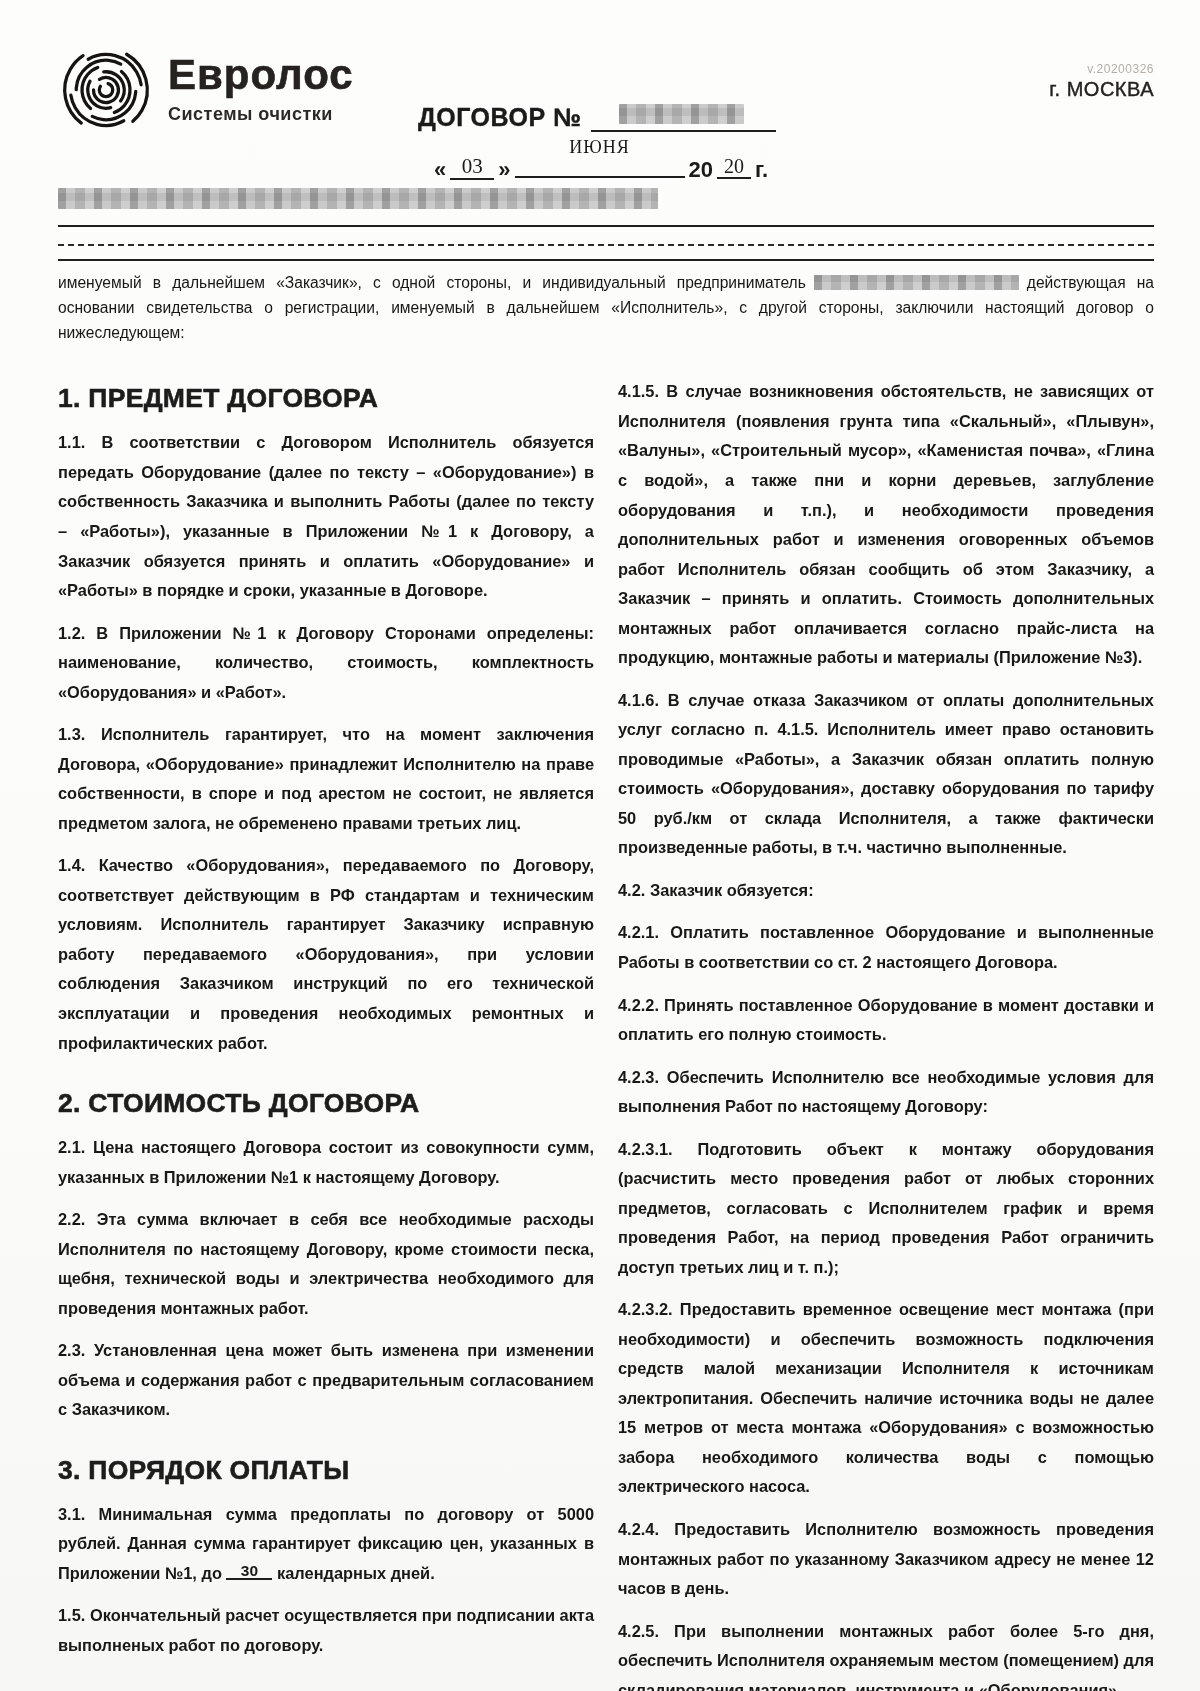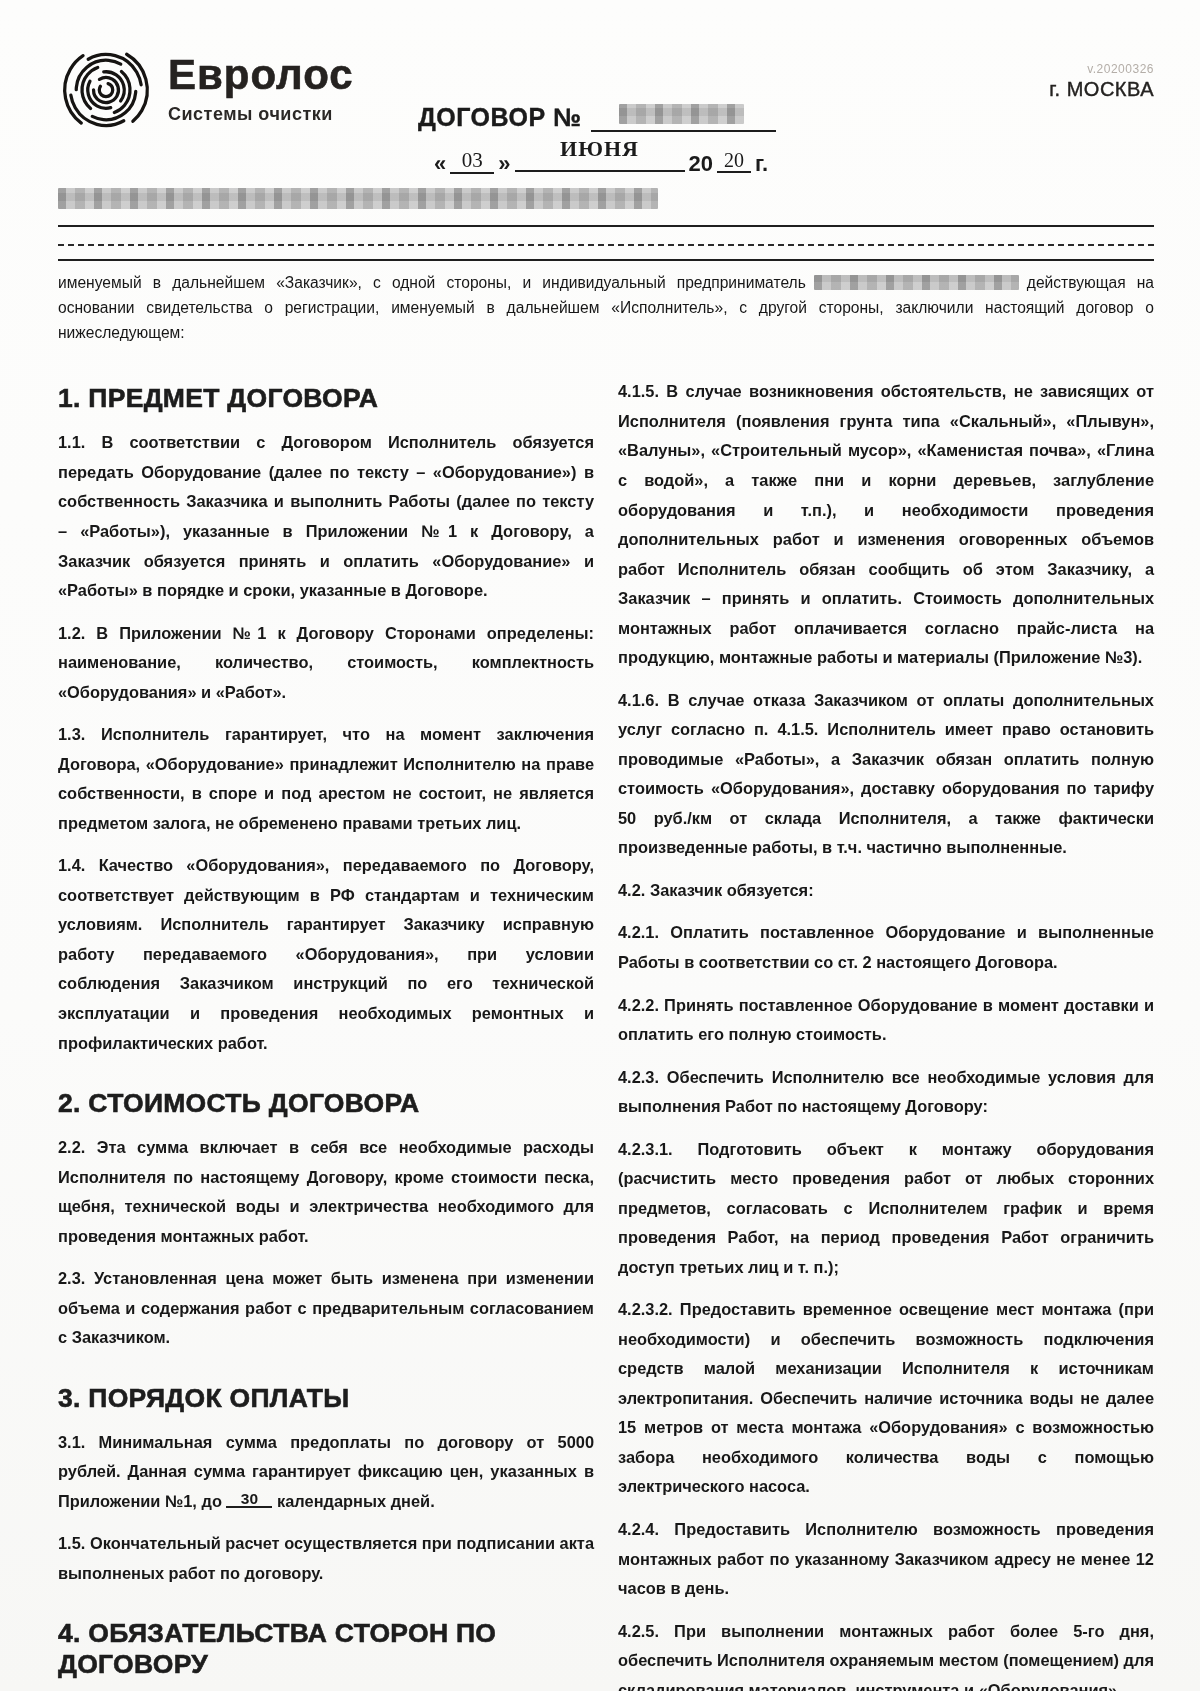--- a/index.html
+++ b/index.html
@@ -29,21 +29,21 @@
 
   .title-block{position:absolute;left:418px;top:100px;width:420px;}
   .contract-title-row{display:flex;align-items:flex-end;gap:10px;}
   .contract-title{font-size:25px;font-weight:800;letter-spacing:.5px;-webkit-text-stroke:.4px #1b1b1b;white-space:nowrap;}
   .number-line{position:relative;display:inline-block;width:185px;border-bottom:2.5px solid #1d1d1d;height:30px;}
   .number-line .redacted{position:absolute;left:28px;bottom:6px;width:125px;height:20px;}
   .date-row{margin-top:10px;font-size:22px;font-weight:800;display:flex;align-items:flex-end;gap:4px;padding-left:16px;}
   .fill-line{display:inline-block;border-bottom:2.5px solid #1d1d1d;text-align:center;
     font-family:"Liberation Serif","DejaVu Serif",serif;font-weight:400;line-height:1;}
   .fill-day{width:44px;font-size:21px;padding-bottom:1px;transform:translateY(-2px);}
-  .fill-month{width:170px;font-size:22px;letter-spacing:1px;padding-bottom:10px;transform:translateY(-4px);font-weight:bold;}
+  .fill-month{width:170px;font-size:18px;letter-spacing:1px;padding-bottom:20px;transform:translateY(-4px);}
   .fill-year{width:34px;font-size:20px;padding-bottom:1px;transform:translateY(-3px);}
   .date-printed{transform:translateY(1px);}
 
   
   .redacted{
     display:inline-block;height:18px;border-radius:1px;
     background:
       repeating-linear-gradient(90deg,rgba(95,95,95,.38) 0 8px,rgba(205,205,205,.30) 8px 17px,rgba(145,145,145,.38) 17px 27px,rgba(225,225,225,.22) 27px 36px),
       repeating-linear-gradient(0deg,#c9c9c9 0 8px,#b5b5b5 8px 16px);
   }
@@ -135,20 +135,21 @@
 
     <div class="col col-left">
 
       <h2 class="sec">1. ПРЕДМЕТ ДОГОВОРА</h2>
       <p class="clause">1.1. В соответствии с Договором Исполнитель обязуется передать Оборудование (далее по тексту – «Оборудование») в собственность Заказчика и выполнить Работы (далее по тексту – «Работы»), указанные в Приложении №1 к Договору, а Заказчик обязуется принять и оплатить «Оборудование» и «Работы» в порядке и сроки, указанные в Договоре.</p>
       <p class="clause">1.2. В Приложении №1 к Договору Сторонами определены: наименование, количество, стоимость, комплектность «Оборудования» и «Работ».</p>
       <p class="clause">1.3. Исполнитель гарантирует, что на момент заключения Договора, «Оборудование» принадлежит Исполнителю на праве собственности, в споре и под арестом не состоит, не является предметом залога, не обременено правами третьих лиц.</p>
       <p class="clause">1.4. Качество «Оборудования», передаваемого по Договору, соответствует действующим в РФ стандартам и техническим условиям. Исполнитель гарантирует Заказчику исправную работу передаваемого «Оборудования», при условии соблюдения Заказчиком инструкций по его технической эксплуатации и проведения необходимых ремонтных и профилактических работ.</p>
 
       <h2 class="sec">2. СТОИМОСТЬ ДОГОВОРА</h2>
+      <p class="clause">2.1. Цена настоящего Договора состоит из совокупности сумм, указанных в Приложении №1 к настоящему Договору.</p>
       <p class="clause">2.2. Эта сумма включает в себя все необходимые расходы Исполнителя по настоящему Договору, кроме стоимости песка, щебня, технической воды и электричества необходимого для проведения монтажных работ.</p>
       <p class="clause">2.3. Установленная цена может быть изменена при изменении объема и содержания работ с предварительным согласованием с Заказчиком.</p>
 
       <h2 class="sec">3. ПОРЯДОК ОПЛАТЫ</h2>
       <p class="clause"><span>3.1. Минимальная сумма предоплаты по договору от 5000 рублей. Данная сумма гарантирует фиксацию цен, указанных в Приложении №1, до</span>
         <span class="fill-inline">30</span>
         <span>календарных дней.</span></p>
       <p class="clause">1.5. Окончательный расчет осуществляется при подписании акта выполненых работ по договору.</p>
 
       <h2 class="sec">4. ОБЯЗАТЕЛЬСТВА СТОРОН ПО ДОГОВОРУ</h2>

